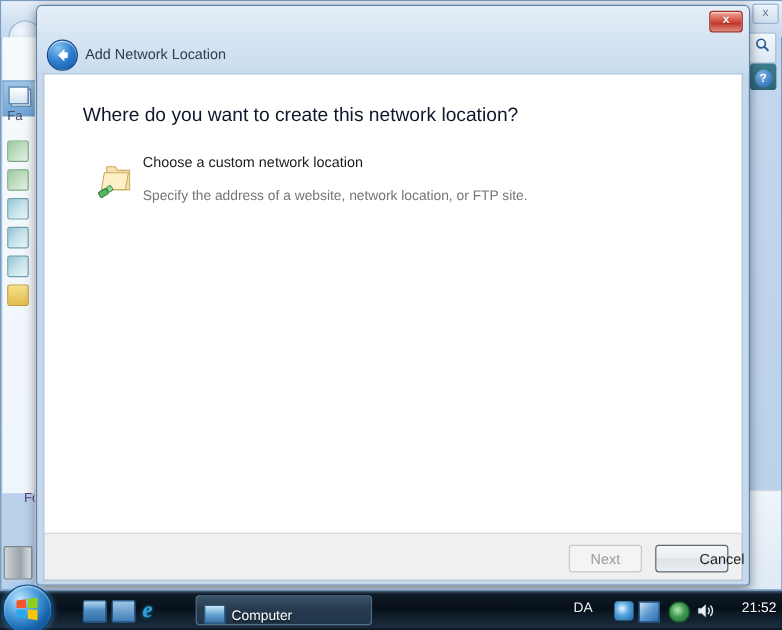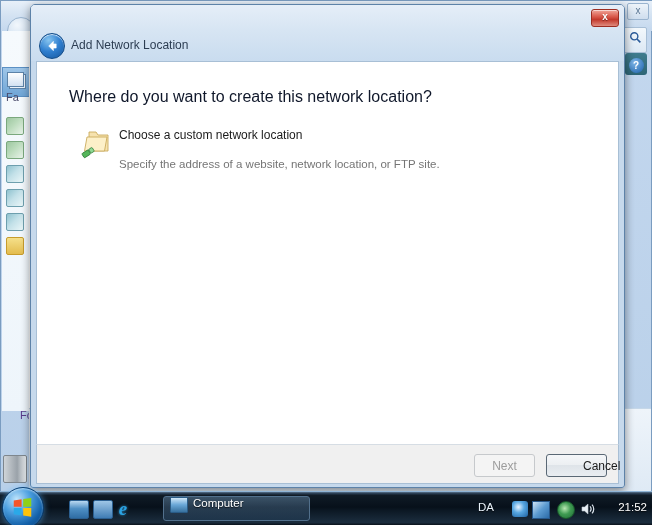--- a/index.html
+++ b/index.html
@@ -183,21 +183,21 @@
     box-sizing: border-box;
   }
   #dlg-heading {
     margin: 26px 0 0 32px;
     font-size: 16px;
     color: #0f172a;
     font-weight: normal;
   }
   #option-row {
     display: flex;
-    align-items: flex-start;
+    align-items: center;
     margin: 18px 0 0 42px;
     padding: 3px 6px 4px 2px;
     width: 420px;
     cursor: pointer;
     border-radius: 3px;
   }
   .opt-icon {
     position: relative;
     width: 32px; height: 32px;
     flex: 0 0 32px;
@@ -281,21 +281,21 @@
     font-family: "Liberation Serif", serif;
     font-weight: bold; line-height: 17px; text-align: center;
     text-shadow: 0 0 3px rgba(60,170,230,0.8);
     border: none; background: none;
   }
   .task-btn {
     position: absolute; top: 4px;
     height: 25px;
     border-radius: 3px;
     box-sizing: border-box;
-    display: flex; align-items: flex-start;
+    display: flex; align-items: flex-end;
     cursor: pointer;
   }
   #task-computer {
     left: 163px; width: 147px;
     background: linear-gradient(to bottom, rgba(120,160,195,0.42), rgba(40,70,100,0.40));
     border: 1px solid #52708c;
   }
   #task-active {
     left: 318px; width: 147px;
     background: linear-gradient(to bottom, rgba(150,185,215,0.62), rgba(60,95,130,0.55));

